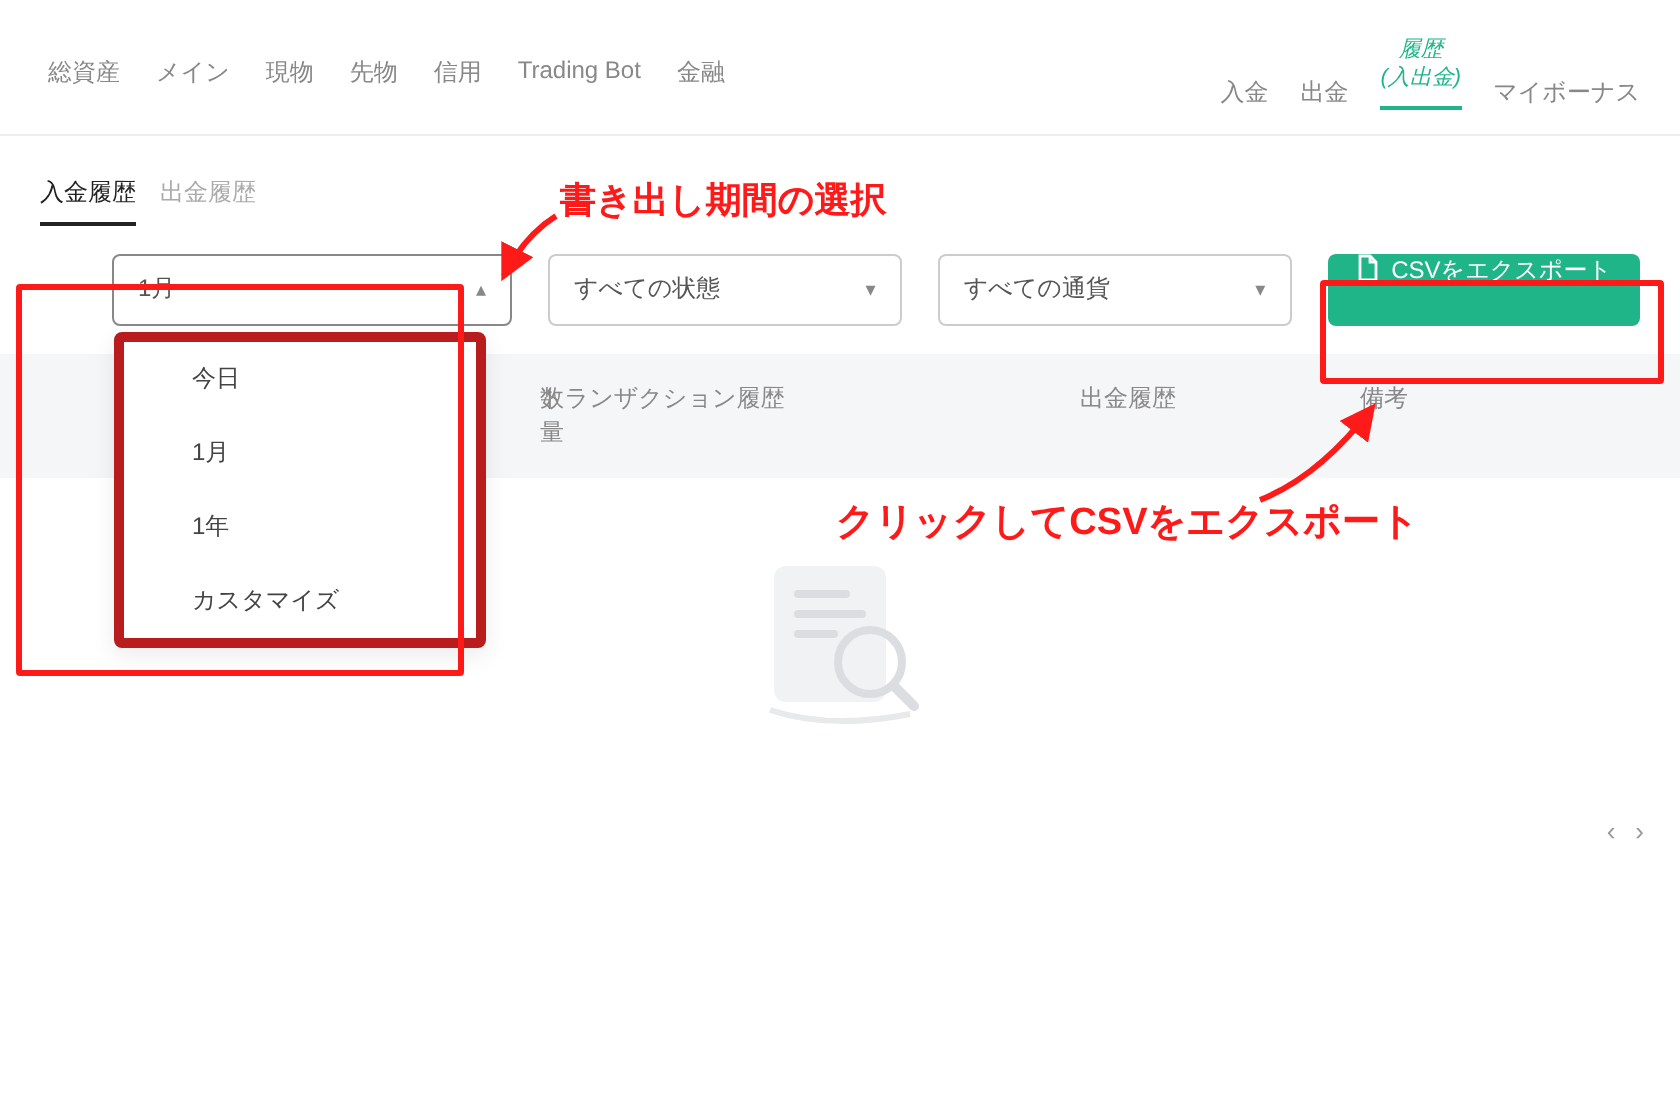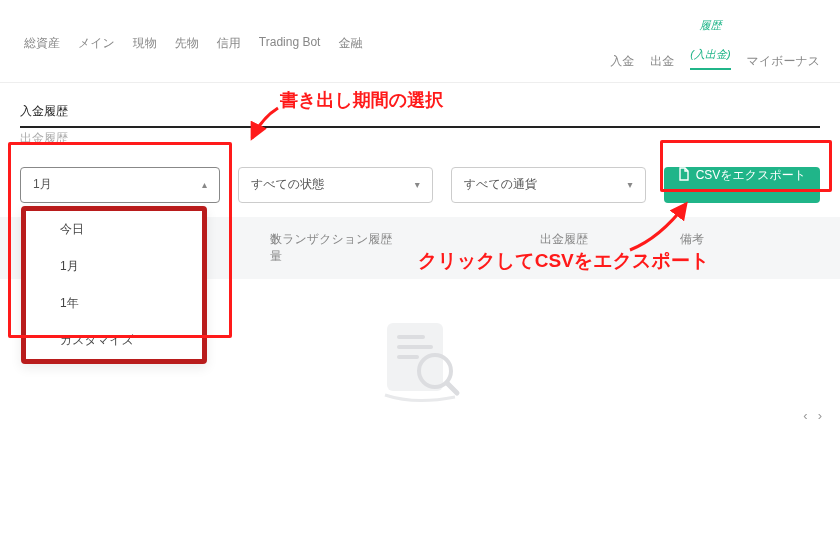--- a/index.html
+++ b/index.html
@@ -3,30 +3,30 @@
 <meta charset="utf-8">
 <style>
   * { box-sizing: border-box; margin: 0; padding: 0; }
   body { font-family: -apple-system, "Hiragino Sans", "Hiragino Kaku Gothic ProN", sans-serif; background: #fff; width: 840px; height: 560px; position: relative; overflow: hidden; }
   
   .topnav { display: flex; align-items: center; padding: 18px 20px 12px 24px; border-bottom: 1px solid #eee; }
   .topnav-left { display: flex; gap: 18px; }
   .topnav-right { margin-left: auto; display: flex; gap: 16px; align-items: flex-end; }
   .nav-item { font-size: 12px; color: #888; cursor: pointer; }
   .nav-item-active { color: #20b589; font-size: 11px; text-align: center; line-height: 1.3; border-bottom: 2px solid #20b589; padding-bottom: 6px; font-style: italic; }
-  .nav-item-active .sub { display: block; margin-top: 15px; }
+  .nav-item-active .sub { display: block; }
   
-  .tabs { display: flex; gap: 2px; padding: 20px 20px 0 20px; flex-direction: column; }
+  .tabs { display: flex; gap: 12px; padding: 20px 20px 0 20px; }
   .tab { font-size: 12px; color: #aaa; padding-bottom: 6px; cursor: pointer; }
   .tab-active { color: #222; border-bottom: 2px solid #222; }
   
   .filters { display: flex; gap: 18px; padding: 14px 20px; align-items: center; }
   .dropdown { position: relative; background: #fff; border: 1px solid #ccc; border-radius: 4px; height: 36px; display: flex; align-items: center; padding: 0 12px; font-size: 12px; color: #555; flex: 1; cursor: pointer; }
   .dropdown .caret { margin-left: auto; font-size: 10px; color: #888; }
-  .dropdown.period { width: 200px; flex: 0 0 200px; border-color: #888; }
+  .dropdown.period { width: 200px; flex: 0 0 200px; border-color: #888; margin-left: 36px; }
   .export-btn { background: #20b589; color: #fff; border: none; border-radius: 4px; height: 36px; padding: 0 14px; font-size: 12px; display: flex; gap: 6px; cursor: pointer; }
   .export-btn .doc-icon { width: 12px; height: 14px; }
   
   .dropdown-menu { position: absolute; top: 38px; left: 0; width: 186px; background: #fff; border: 5px solid #b91c1c; border-radius: 4px; box-shadow: 0 4px 12px rgba(0,0,0,0.08); z-index: 5; padding-left: 20px; }
   .dropdown-option { padding: 10px 14px; font-size: 12px; color: #444; cursor: pointer; }
   
   .table-head { display: flex; padding: 14px 20px; background: #f5f6f7; font-size: 12px; color: #888; }
   .col-amount { width: 250px; padding-left: 250px; }
   .col-tx { flex: 1; }
   .col-status { width: 140px; }

